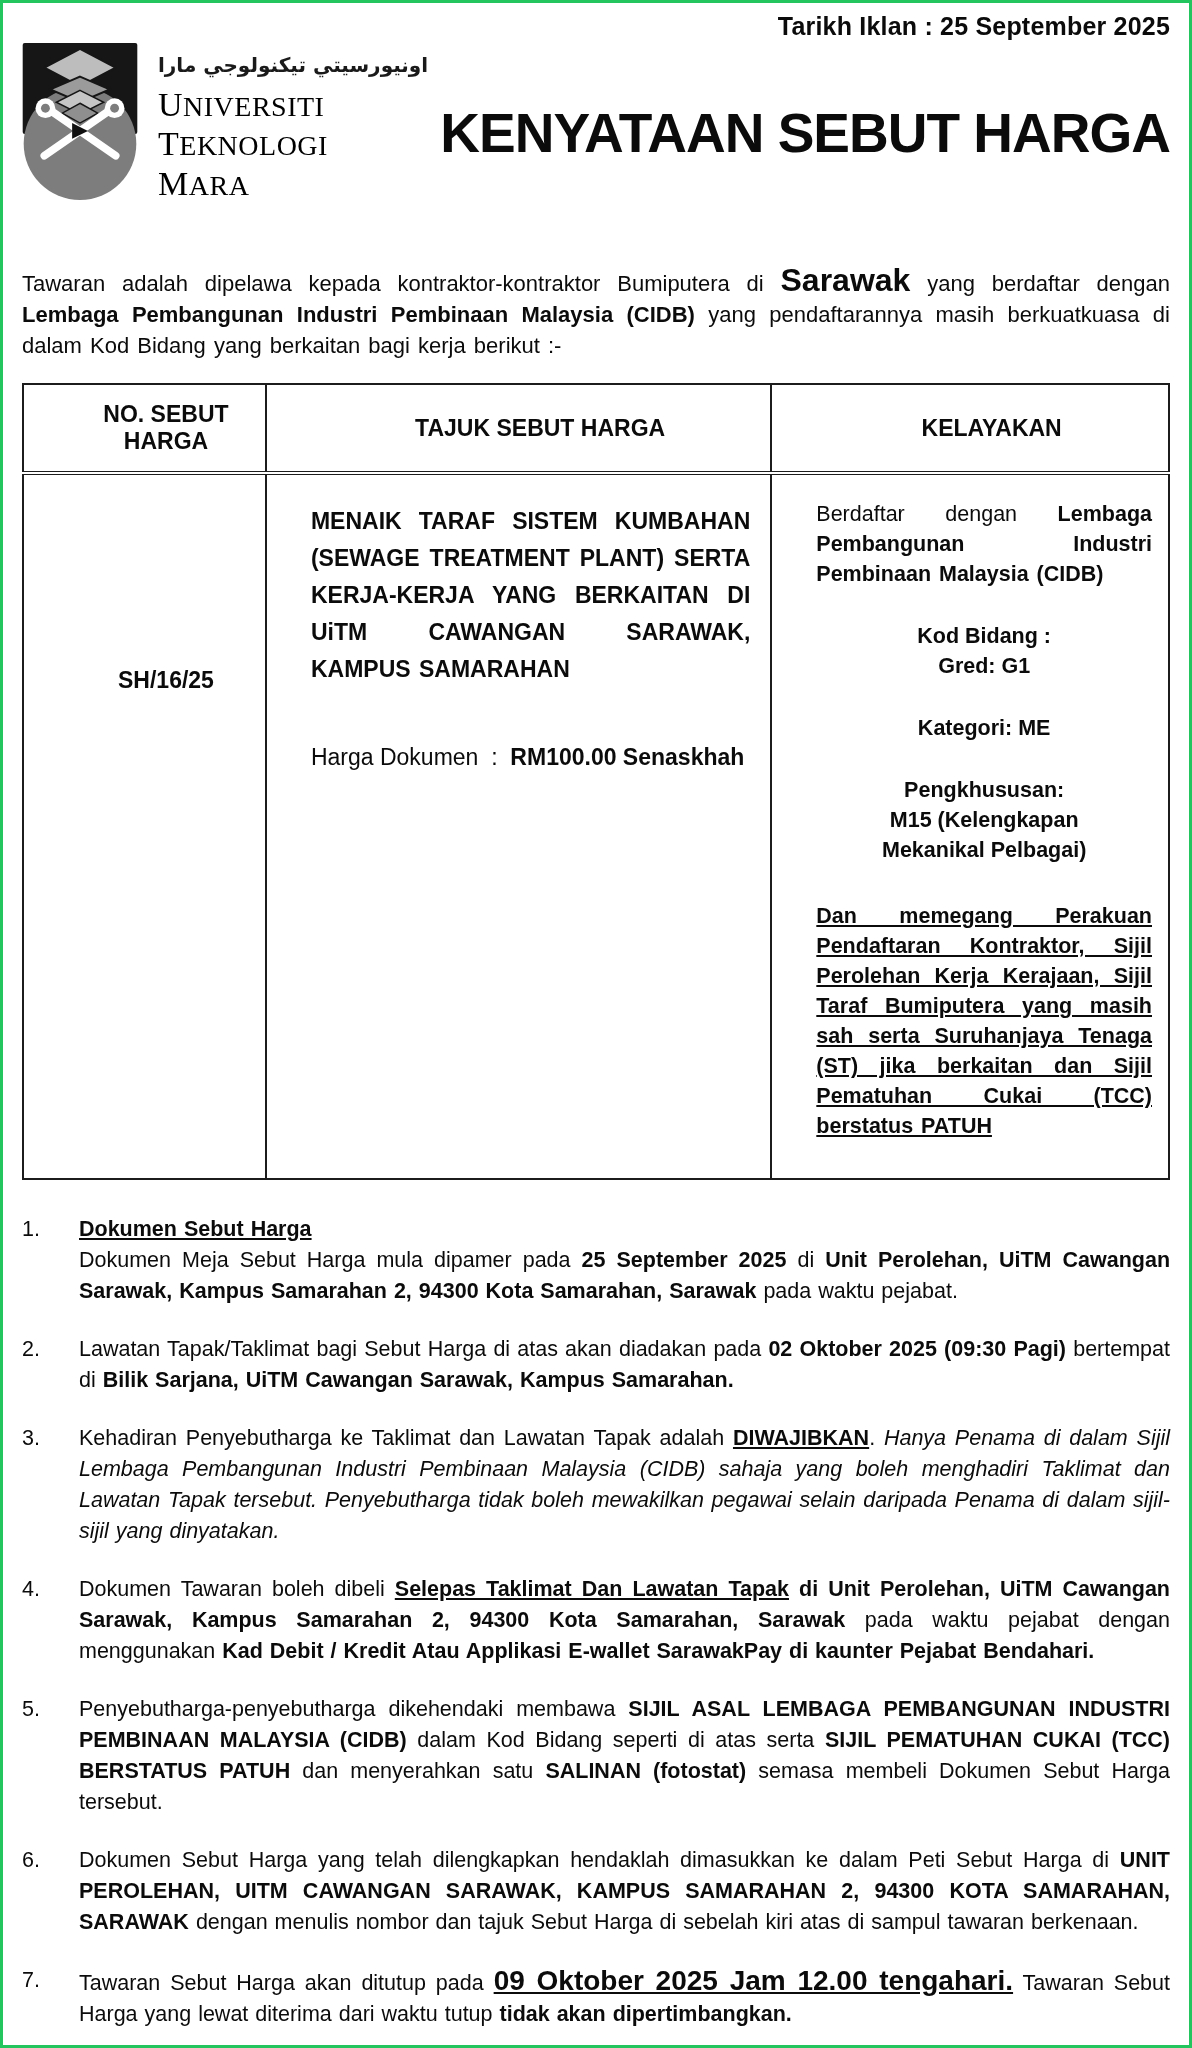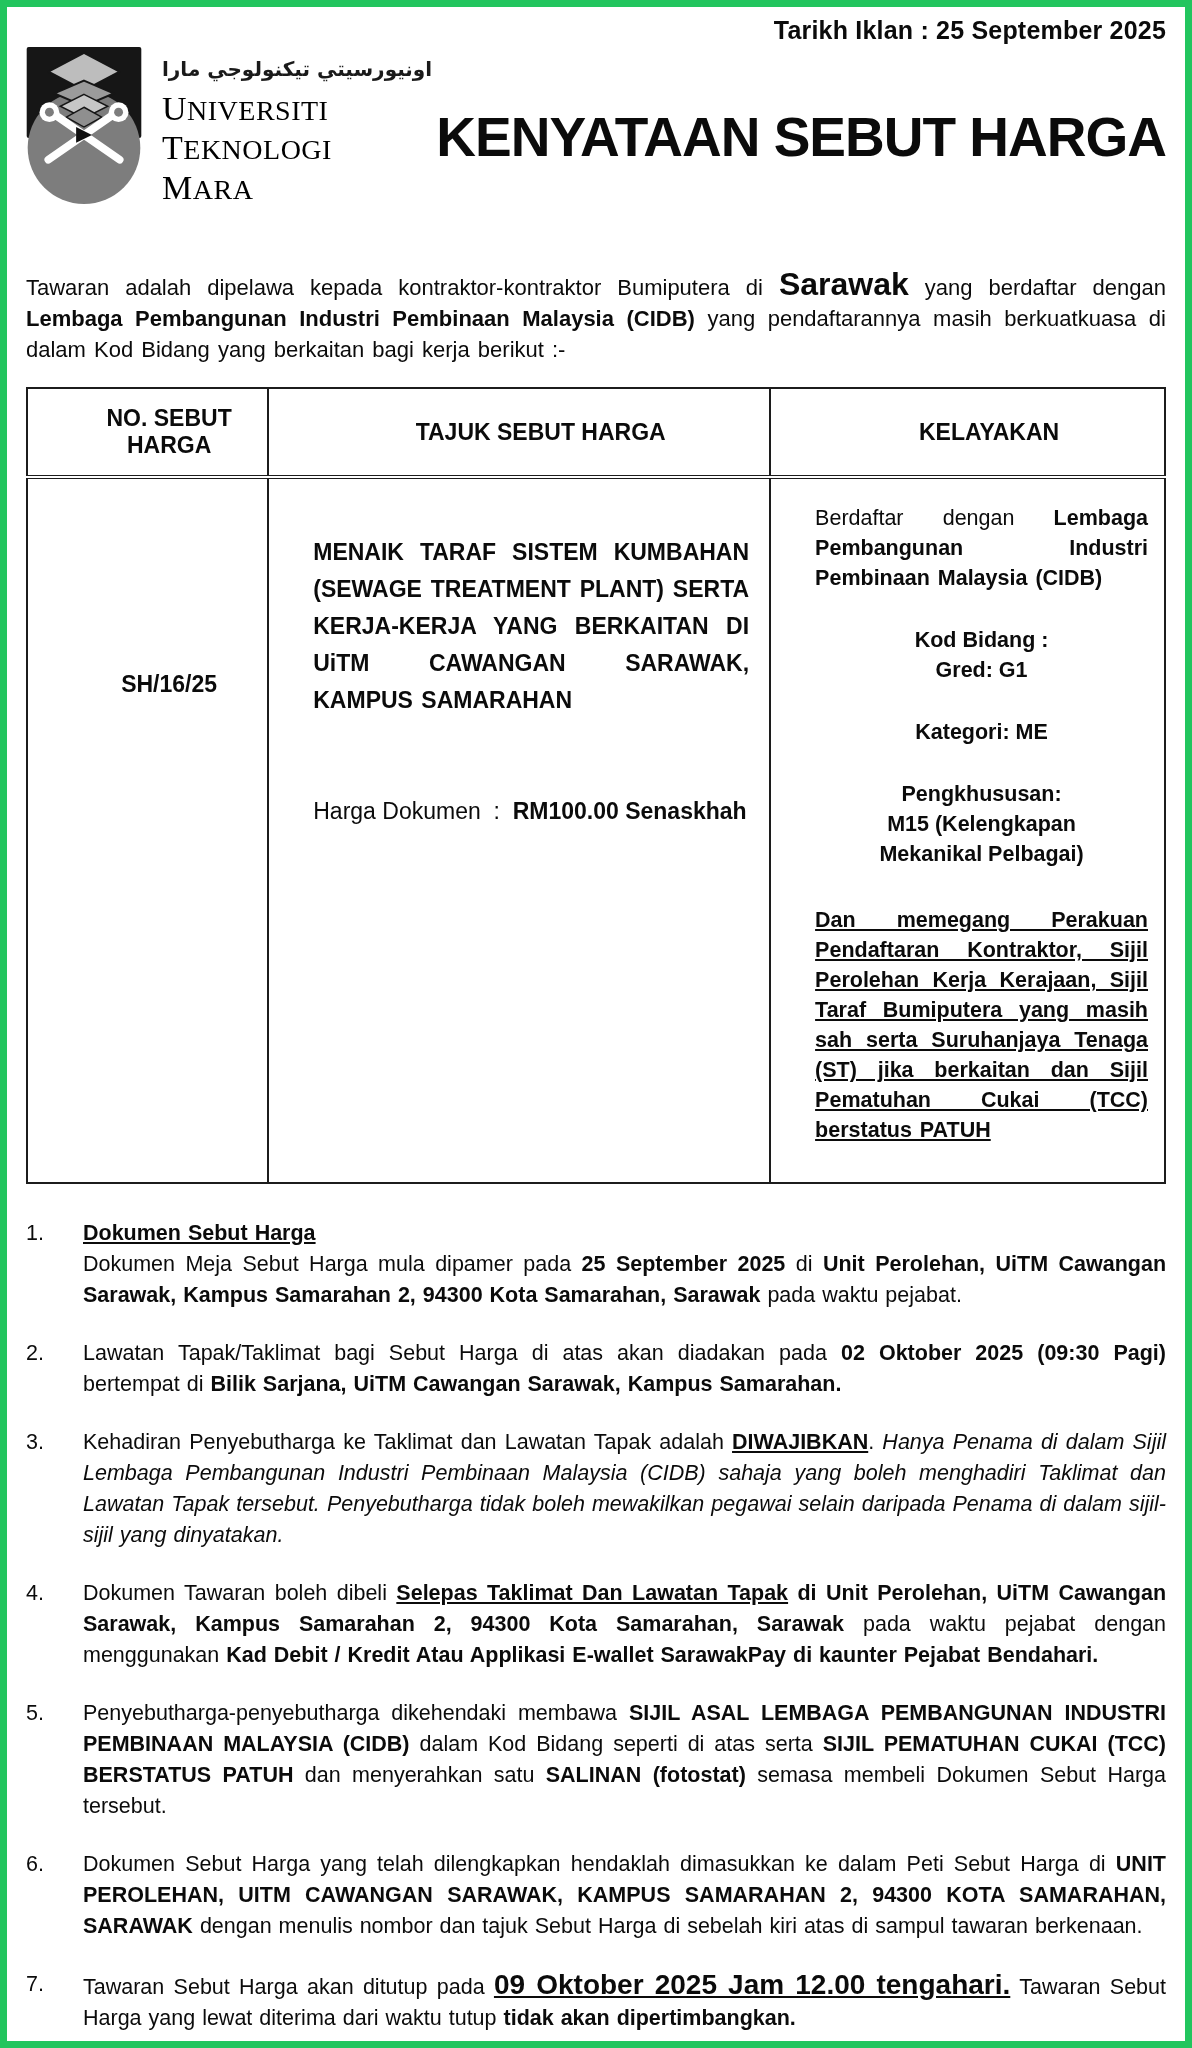--- a/index.html
+++ b/index.html
@@ -1,21 +1,21 @@
 <!DOCTYPE html>
 <html><head>
 <meta charset="utf-8">
 <style>
   html,body{margin:0;padding:0;background:#e8e8e8;}
   .page{
     box-sizing:border-box;
     width:1192px;height:2048px;
     margin:0 auto;
     background:#ffffff;
-    border:7px solid #22c55e;
+    border:3px solid #22c55e;
     padding:4px 19px 10px 19px;
     font-family:"Liberation Sans", sans-serif;
     color:#0b0b0b;
     overflow:hidden;
   }
   
   .advert-date{
     text-align:right;
     font-weight:bold;
     font-size:25px;
@@ -68,22 +68,22 @@
   }
   col.c-no{width:21.2%;}
   col.c-title{width:44.1%;}
   col.c-elig{width:34.7%;}
   td{vertical-align:top;}
   td.no-cell{
     text-align:center;font-weight:bold;font-size:23px;
     padding-top:192px;
   }
   td.title-cell{padding:28px 20px;font-size:23px;height:706px;box-sizing:border-box;}
-  .work-title{font-weight:bold;text-align:justify;line-height:37px;word-spacing:2px;margin-top:27px;}
-  .price-line{margin-top:79px;white-space:pre-wrap;}
+  .work-title{font-weight:bold;text-align:justify;line-height:37px;word-spacing:2px;}
+  .price-line{margin-top:56px;white-space:pre-wrap;}
   td.elig-cell{padding:24px 16px;font-size:21.5px;line-height:30px;}
   .elig-reg{text-align:justify;word-spacing:2px;}
   .center-block{
     text-align:center;font-weight:bold;
     white-space:pre-line;
     margin-top:32px;line-height:30px;
   }
   .elig-additional{
     font-weight:bold;text-align:justify;
     margin-top:36px;word-spacing:2px;text-decoration:underline;

